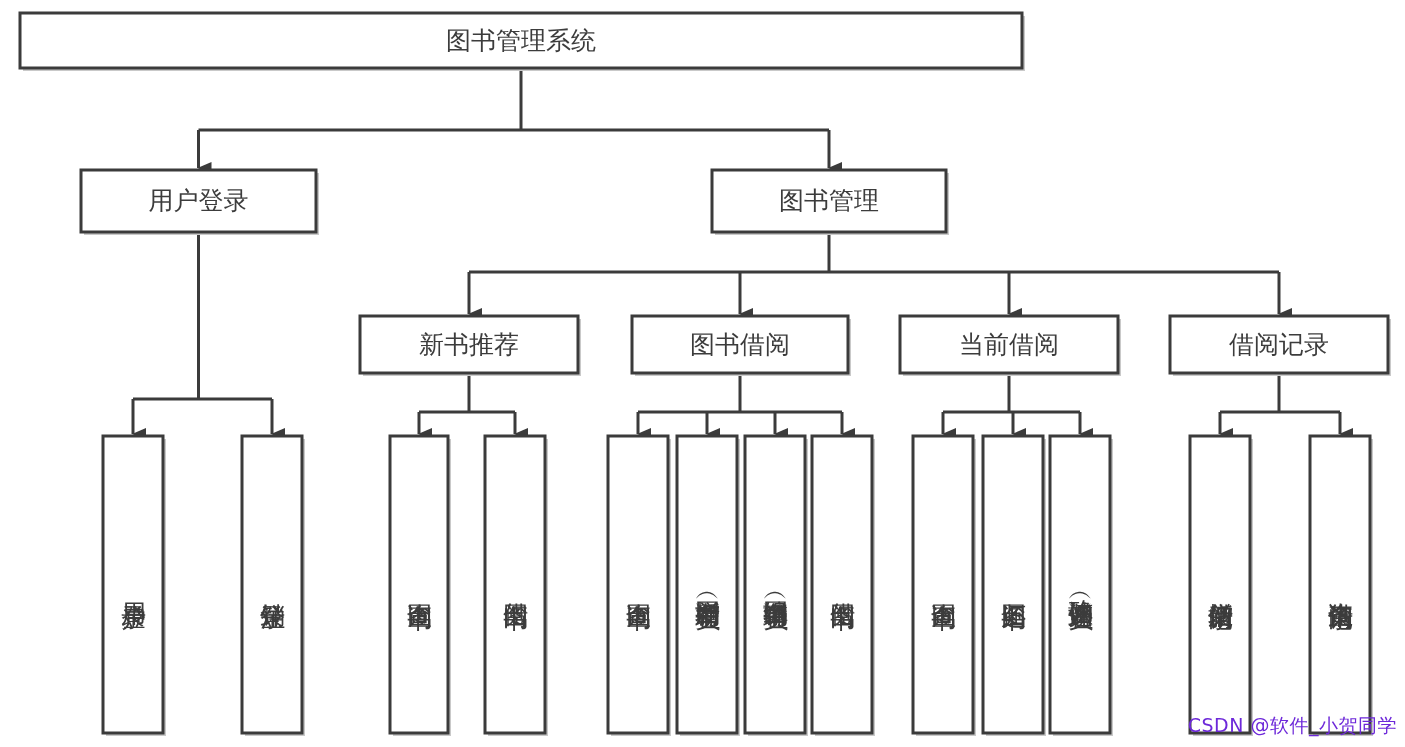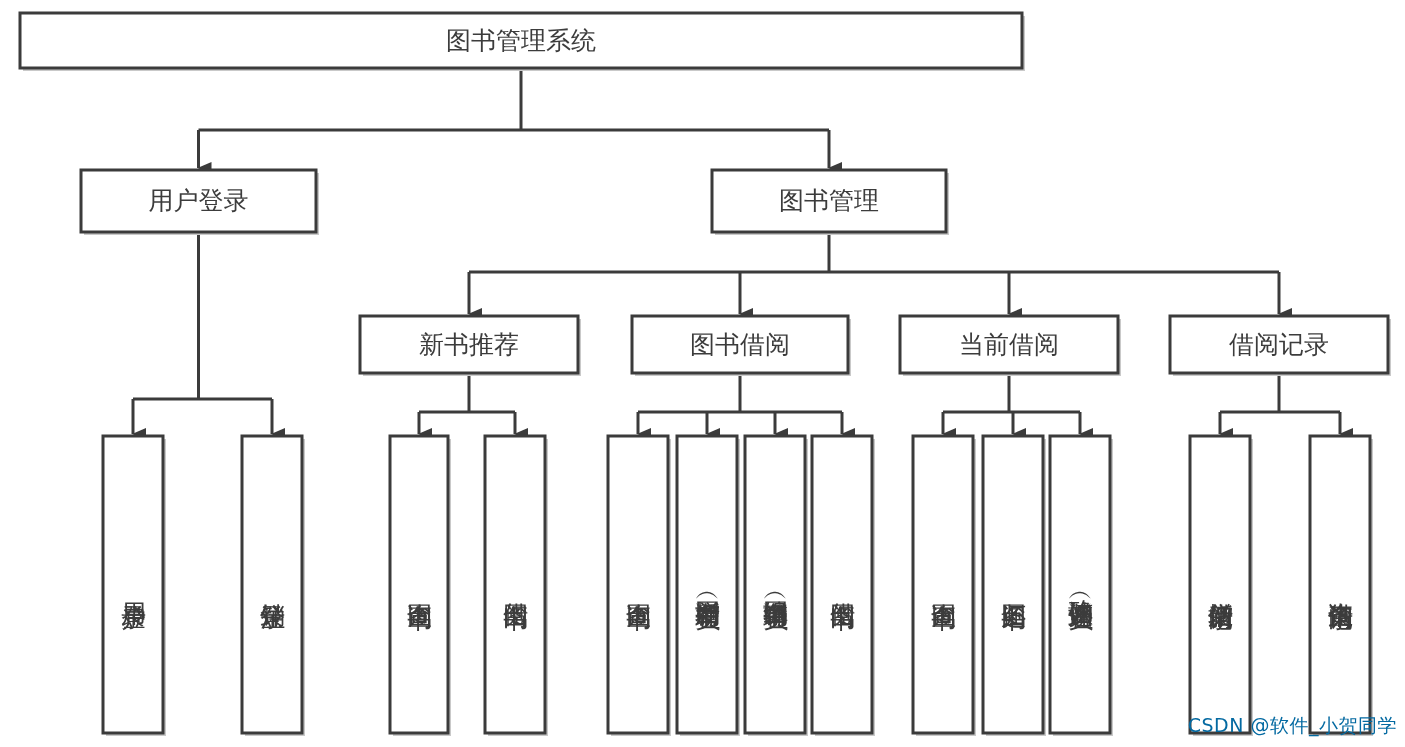--- a/index.html
+++ b/index.html
@@ -33,21 +33,21 @@
     line-height:1.06;
     font-family:"DejaVu Sans","Liberation Sans",sans-serif;
     text-align:center;
     letter-spacing:1px;
     white-space:normal;
     pointer-events:none;
   }
   .watermark{
     position:absolute;
     right:8px;bottom:8px;
-    color:#0369a1;
+    color:#6d28d9;
     font-size:19px;
     font-family:"DejaVu Sans","Liberation Sans",sans-serif;
     letter-spacing:.5px;
   }
 </style>
 </head>
 <body>
 
 <div id="diagram-root">
 

